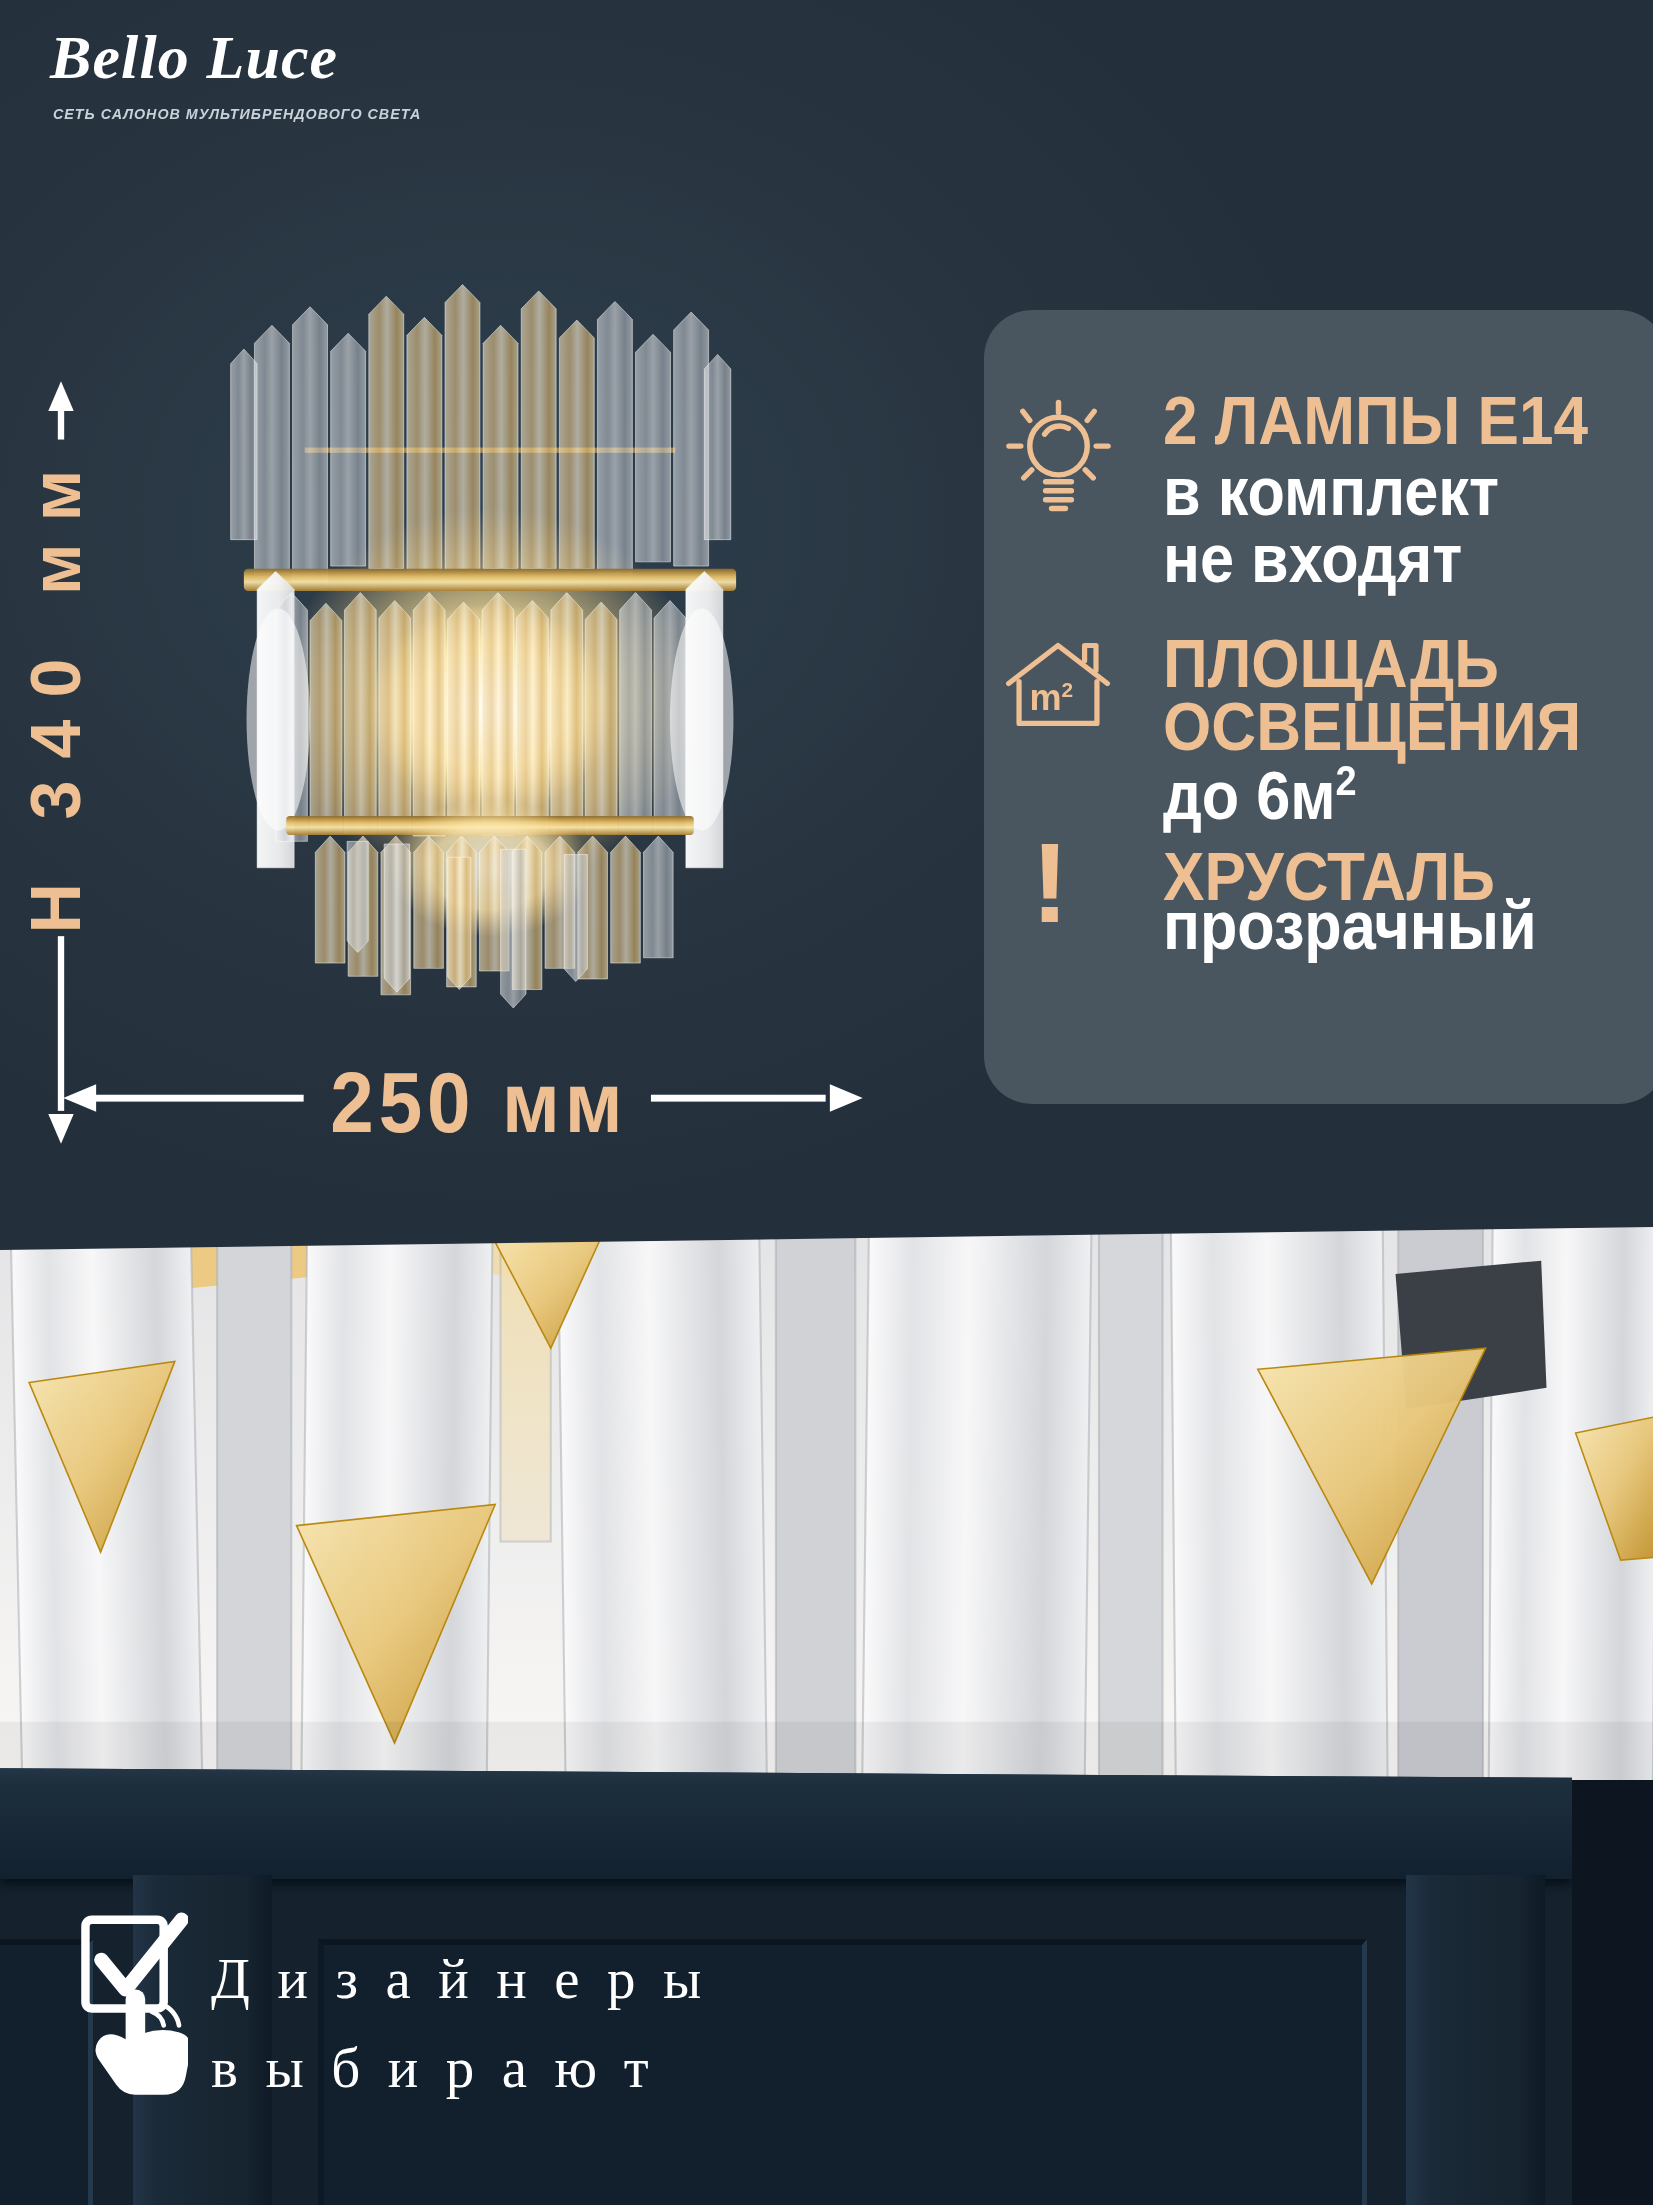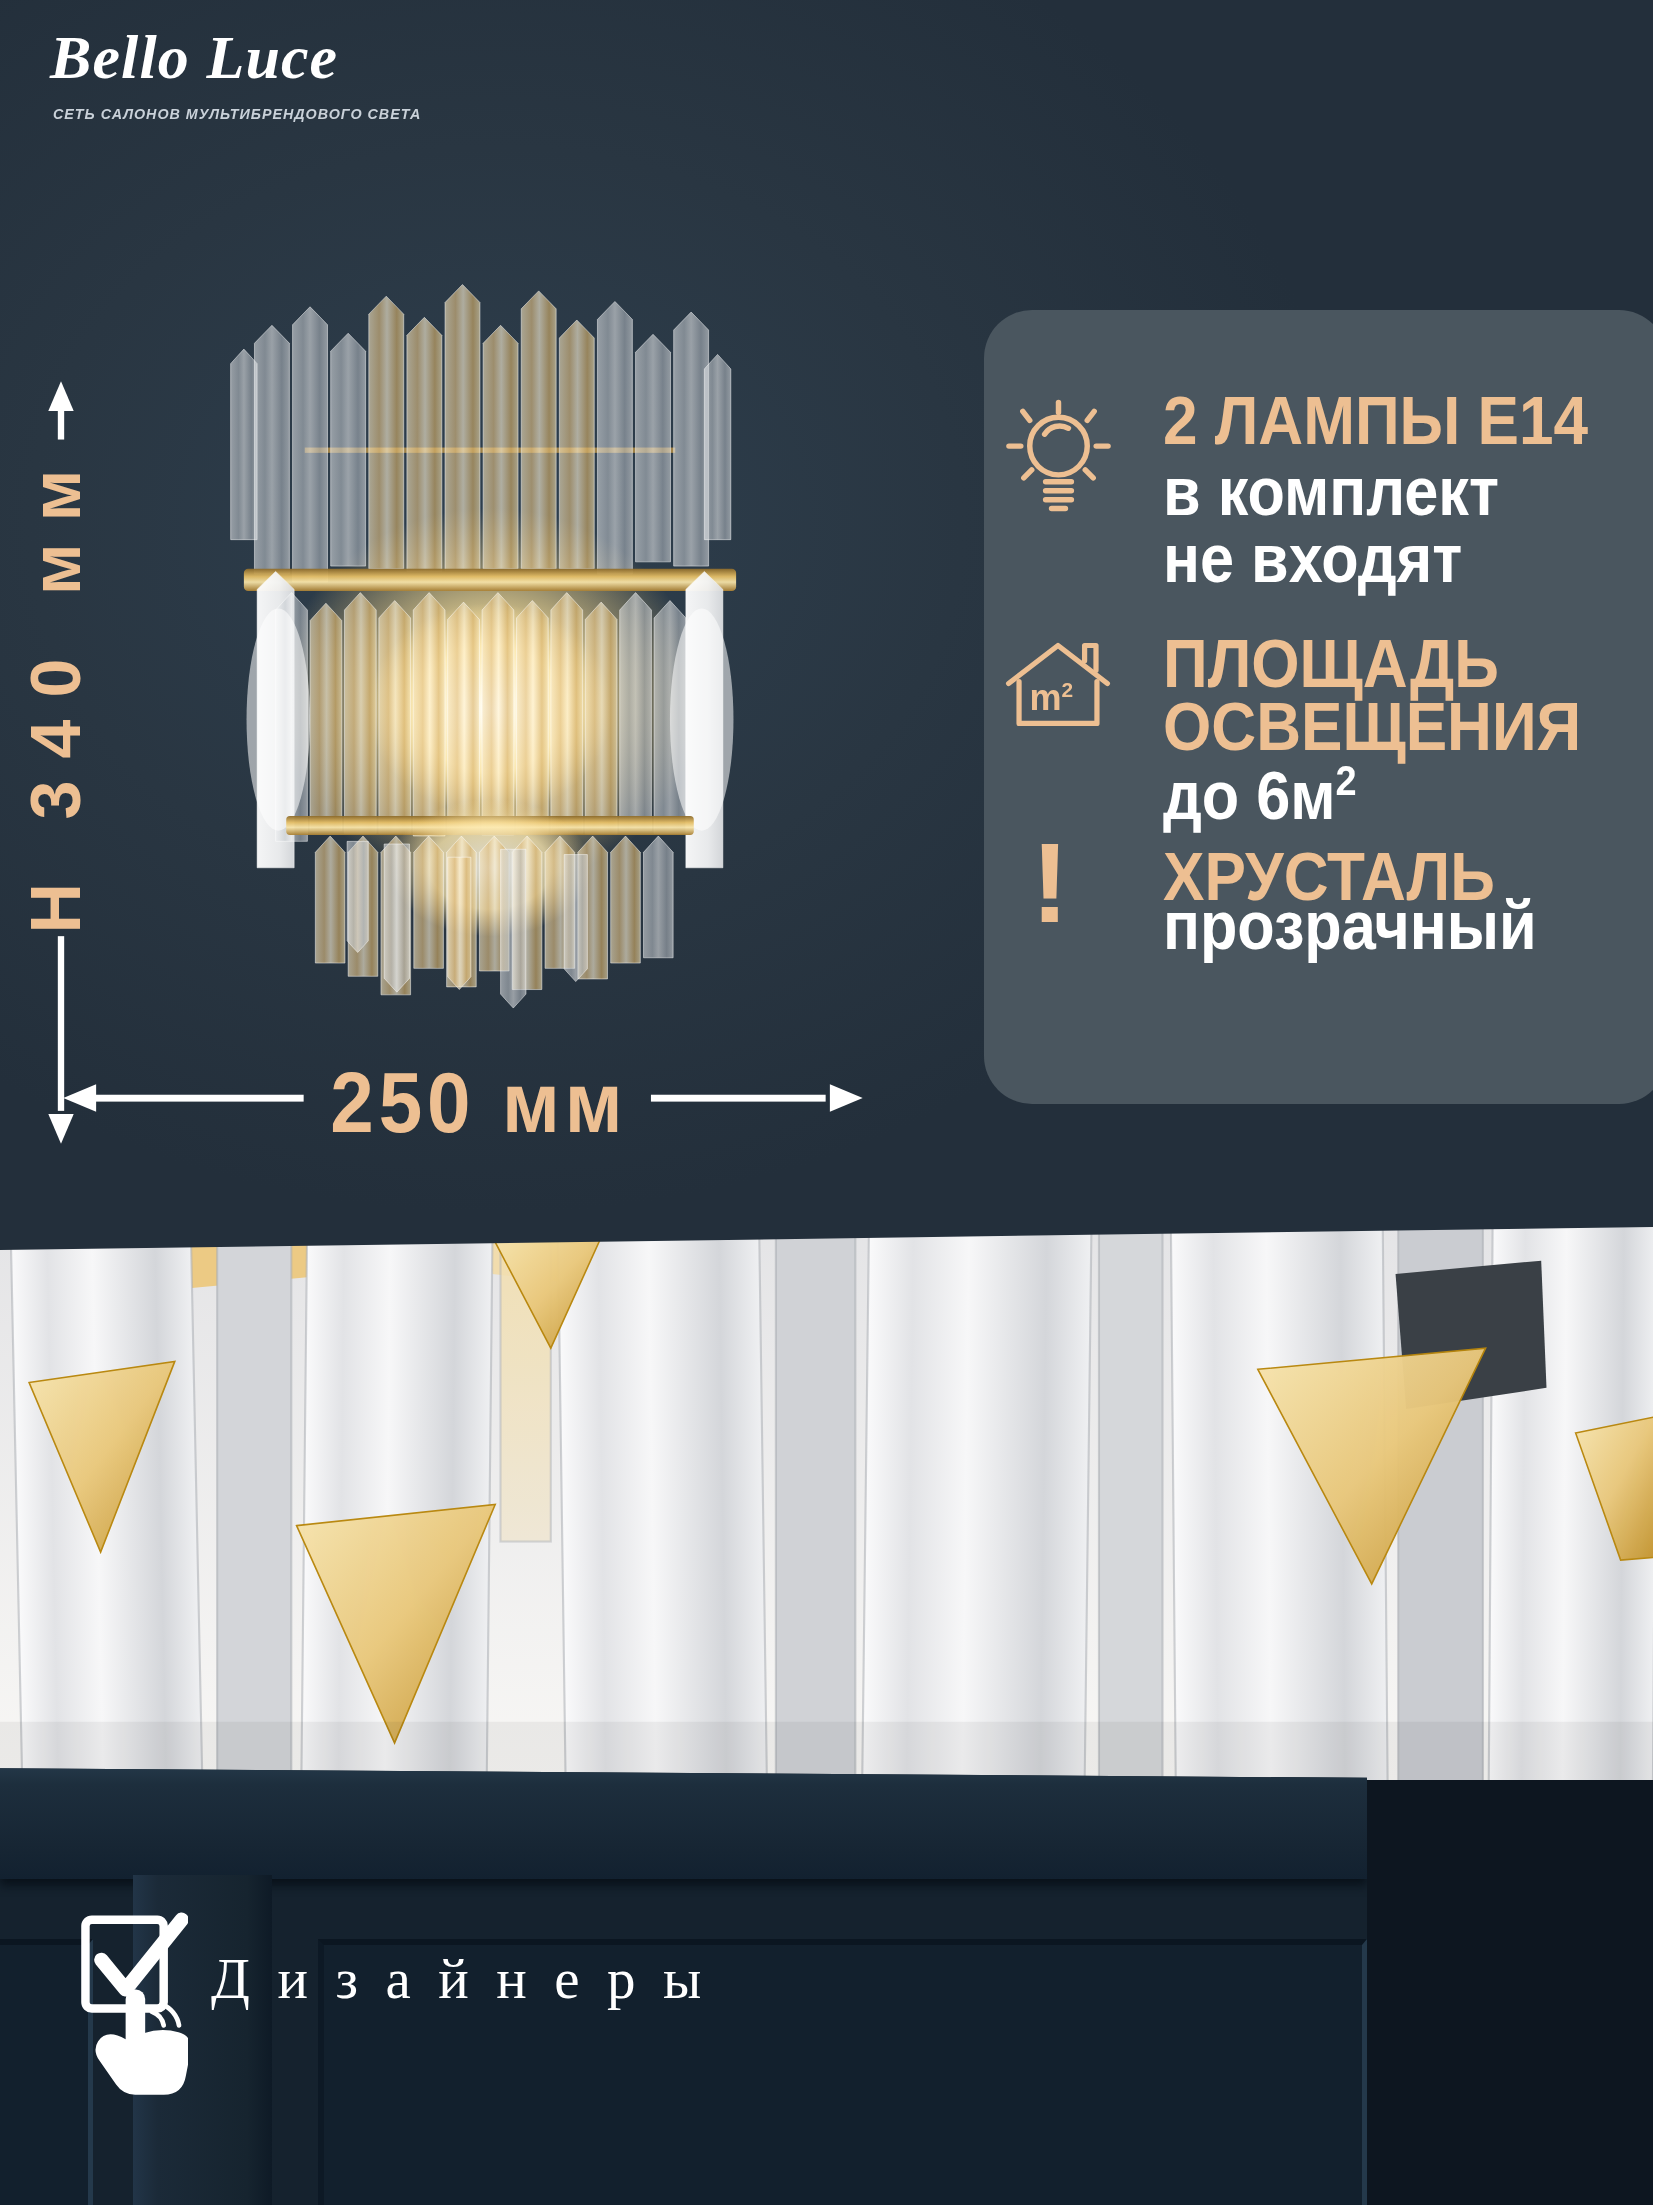--- a/index.html
+++ b/index.html
@@ -42,21 +42,21 @@
   .spec-line{position:absolute;left:179px;color:#ffffff;
       font-size:68px;font-weight:bold;white-space:nowrap;
       transform:scaleX(.9);transform-origin:left top;line-height:1;}
   .spec-line sup,.spec-title sup{font-size:62%;vertical-align:super;}
   .icon-bulb{position:absolute;left:15px;top:84px;width:119px;height:130px;}
   .icon-house{position:absolute;left:17px;top:326px;width:114px;height:95px;}
   .icon-bang{position:absolute;left:42px;top:516px;width:48px;height:122px;
       color:var(--accent,#edbf92);font-size:114px;font-weight:bold;text-align:center;line-height:114px;}
 
   
-  .wall{position:absolute;left:0;top:1764px;width:1367px;height:442px;z-index:2;
+  .wall{position:absolute;left:0;top:1764px;width:1572px;height:442px;z-index:2;
       background:var(--wall,#15222e);
       clip-path:polygon(0 4.2px,100% 13.8px,100% 100%,0 100%);}
   .wall .rail{position:absolute;left:0;top:0;width:100%;height:115px;
       background:linear-gradient(180deg,#25394a 0%,#1d2e3d 18%,#172634 70%,#122130 100%);
       box-shadow:0 7.4px 9.5px rgba(5,12,20,.8);}
   .wall .stile{position:absolute;top:111px;bottom:0;width:139px;
       background:linear-gradient(90deg,#223548 0%,#1b2a38 18%,#16242f 82%,#0e1a26 100%);}
   .stile.s1{left:133px;} .stile.s2{left:1406px;}
   .wall .recess{position:absolute;top:175px;bottom:-6.4px;background:#12202d;
       border-top:6.4px solid #0b1621;border-left:6.4px solid #0d1925;
@@ -308,16 +308,17 @@
       <rect x="16" y="16" width="148" height="168" rx="12" fill="none" stroke="#ffffff" stroke-width="16"></rect>
       <path d="M46,92 L92,148 L198,16" fill="none" stroke="#ffffff" stroke-width="27" stroke-linecap="round" stroke-linejoin="round"></path>
       <g fill="#ffffff">
         <rect x="92" y="148" width="37" height="125" rx="18"></rect>
         <path d="M92,242 q-36,-20 -52,4 q-11,17 2,36 l32,46 q13,19 36,19 h54 q36,0 42,-36 l9,-46 q5,-28 -23,-36 q-32,-10 -66,2 z"></path>
       </g>
       <path d="M142,190 a34,34 0 0 1 22,26" fill="none" stroke="#ffffff" stroke-width="9" stroke-linecap="round"></path>
       <path d="M160,176 a52,52 0 0 1 33,40" fill="none" stroke="#ffffff" stroke-width="9" stroke-linecap="round"></path>
     </svg>
     <div class="f-line f1">Дизайнеры</div>
+    <div class="f-line f2">выбирают</div>
   </section>
 
 </div>
 
 
 </body></html>

